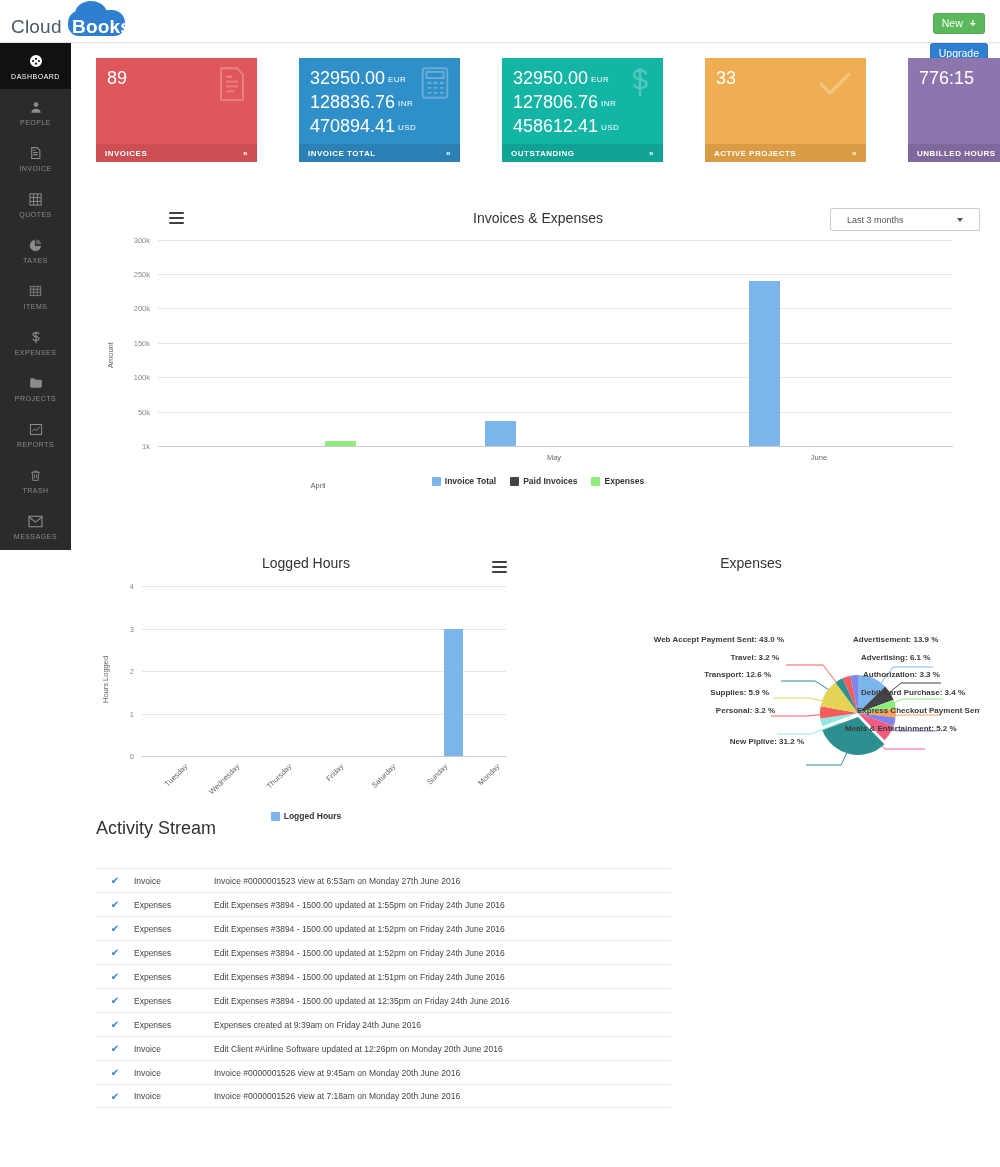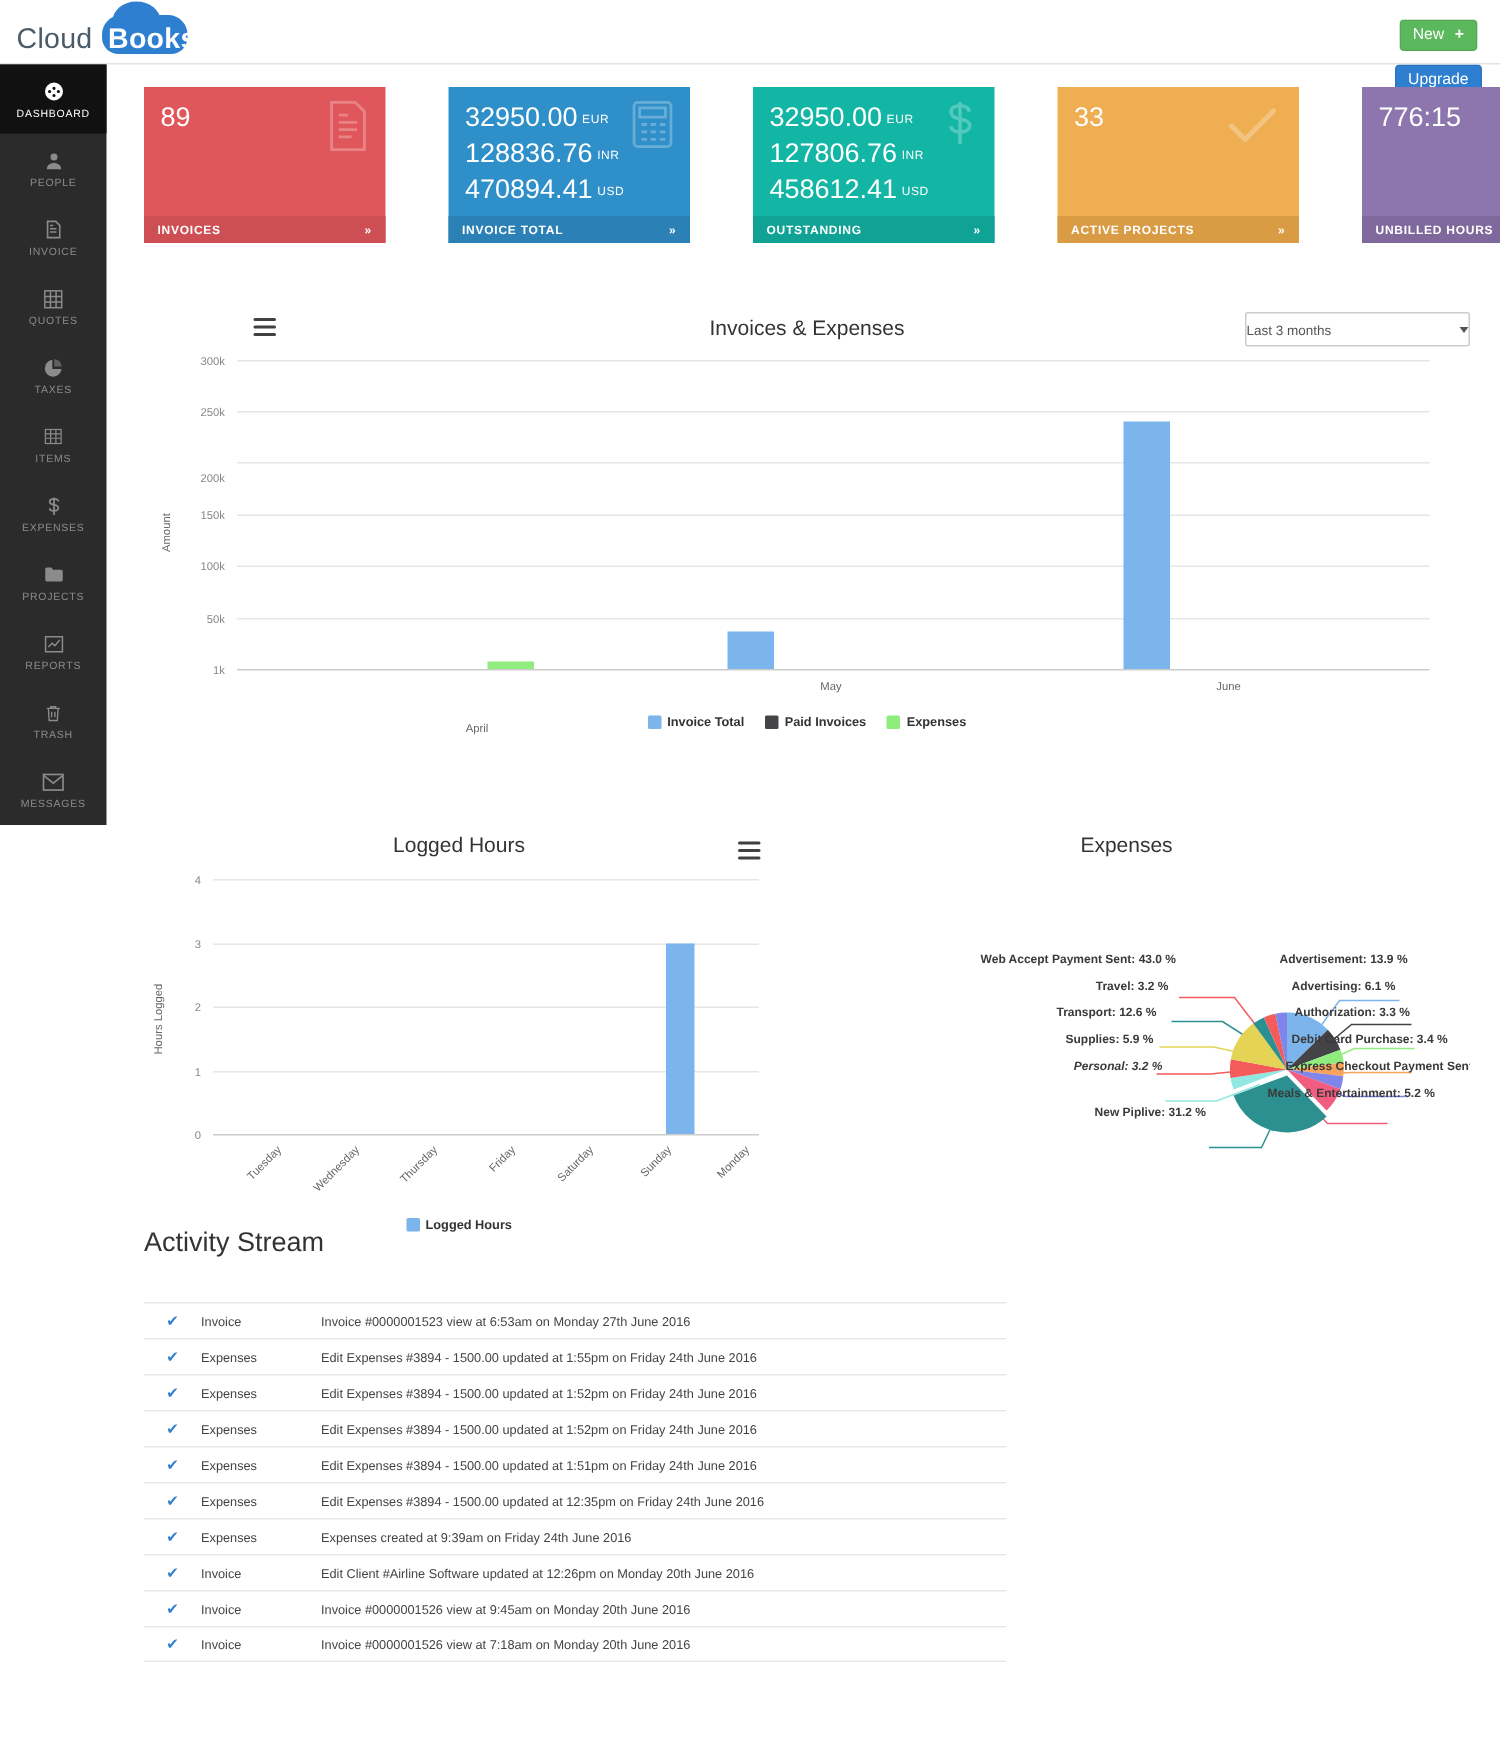--- a/index.html
+++ b/index.html
@@ -85,21 +85,21 @@
   .panel { position: absolute; background: #fff; }
   .panel-title { text-align: center; font-size: 14px; color: #333; font-weight: normal; }
   .hamburger { width: 15px; cursor: pointer; }
   .hamburger span { display: block; height: 2px; background: #404040; margin-bottom: 3px; border-radius: 1px; }
   .hamburger span:last-child { margin-bottom: 0; }
 
   .dropdown {
     width: 150px; height: 23px; border: 1px solid #ccc; border-radius: 2px;
     background: #fff; font-size: 9px; color: #555;
     display: flex; align-items: center; justify-content: space-between;
-    padding: 0 0; cursor: pointer;
+    padding: 0 16px; cursor: pointer;
   }
 
   .axis-label-v {
     position: absolute; font-size: 7.5px; color: #666;
     transform: rotate(-90deg); transform-origin: left top; white-space: nowrap;
   }
   .tick { position: absolute; font-size: 7.5px; color: #888; text-align: right; }
   .gridline { position: absolute; height: 1px; background: #e6e6e6; }
   .catlabel { position: absolute; font-size: 7.5px; color: #666; text-align: center; }
   .bar { position: absolute; }
@@ -387,21 +387,21 @@
     <div class="gridline" style="left:62px; top:42px;  width:795px;"></div>
     <div class="gridline" style="left:62px; top:76px;  width:795px;"></div>
     <div class="gridline" style="left:62px; top:110px; width:795px;"></div>
     <div class="gridline" style="left:62px; top:145px; width:795px;"></div>
     <div class="gridline" style="left:62px; top:179px; width:795px;"></div>
     <div class="gridline" style="left:62px; top:214px; width:795px;"></div>
     <div class="gridline" style="left:62px; top:248px; width:795px; background:#ccc;"></div>
 
     <div class="tick" style="left:18px; top:38px; width:36px;">300k</div>
     <div class="tick" style="left:18px; top:72px; width:36px;">250k</div>
-    <div class="tick" style="left:18px; top:116px; width:36px;text-align:right;">200k</div>
+    <div class="tick" style="left:18px; top:106px; width:36px;text-align:right;">200k</div>
     <div class="tick" style="left:18px; top:141px; width:36px;">150k</div>
     <div class="tick" style="left:18px; top:175px; width:36px;">100k</div>
     <div class="tick" style="left:18px; top:210px; width:36px;">50k</div>
     <div class="tick" style="left:18px; top:244px; width:36px;">1k</div>
 
     <div class="axis-label-v" style="left:10px; top:170px;">Amount</div>
 
     <div class="bar" style="left:229px; top:243px; width:31px; height:5px; background:#90ed7d;"></div>
     <div class="bar" style="left:389px; top:223px; width:31px; height:25px; background:#7cb5ec;"></div>
     <div class="bar" style="left:653px; top:83px; width:31px; height:165px; background:#7cb5ec;"></div>
@@ -503,21 +503,21 @@
         <path d="M0 0 L-22.5 -30.6 A38 38 0 0 1 -15.4 -34.7 Z" fill="#2b908f"></path>
         <path d="M0 0 L-15.4 -34.7 A38 38 0 0 1 -7.8 -37.2 Z" fill="#f45b5b"></path>
         <path d="M0 0 L-7.8 -37.2 A38 38 0 0 1 0 -38 Z" fill="#8085e9"></path>
       </g>
     </svg>
 
     <div class="pie-label l" style="left:0px;   top:132px; width:243px;">Web Accept Payment Sent: 43.0 %</div>
     <div class="pie-label l" style="left:0px;   top:150px; width:238px;">Travel: 3.2 %</div>
     <div class="pie-label l" style="left:0px;   top:167px; width:230px;">Transport: 12.6 %</div>
     <div class="pie-label l" style="left:0px;   top:185px; width:228px;">Supplies: 5.9 %</div>
-    <div class="pie-label l" style="left:0px;   top:203px; width:234px;font-style:italic;">Personal: 3.2 %</div>
+    <div class="pie-label l" style="left:0px;   top:203px; width:234px;">Personal: 3.2 %</div>
     <div class="pie-label l" style="left:0px;   top:234px; width:263px;">New Piplive: 31.2 %</div>
 
     <div class="pie-label r" style="left:312px; top:132px;">Advertisement: 13.9 %</div>
     <div class="pie-label r" style="left:320px; top:150px;">Advertising: 6.1 %</div>
     <div class="pie-label r" style="left:322px; top:167px;">Authorization: 3.3 %</div>
     <div class="pie-label r" style="left:320px; top:185px;">Debit Card Purchase: 3.4 %</div>
     <div class="pie-label r" style="left:316px; top:203px;">Express Checkout Payment Sent: 3.</div>
     <div class="pie-label r" style="left:304px; top:221px;">Meals &amp; Entertainment: 5.2 %</div>
   </div>
 

